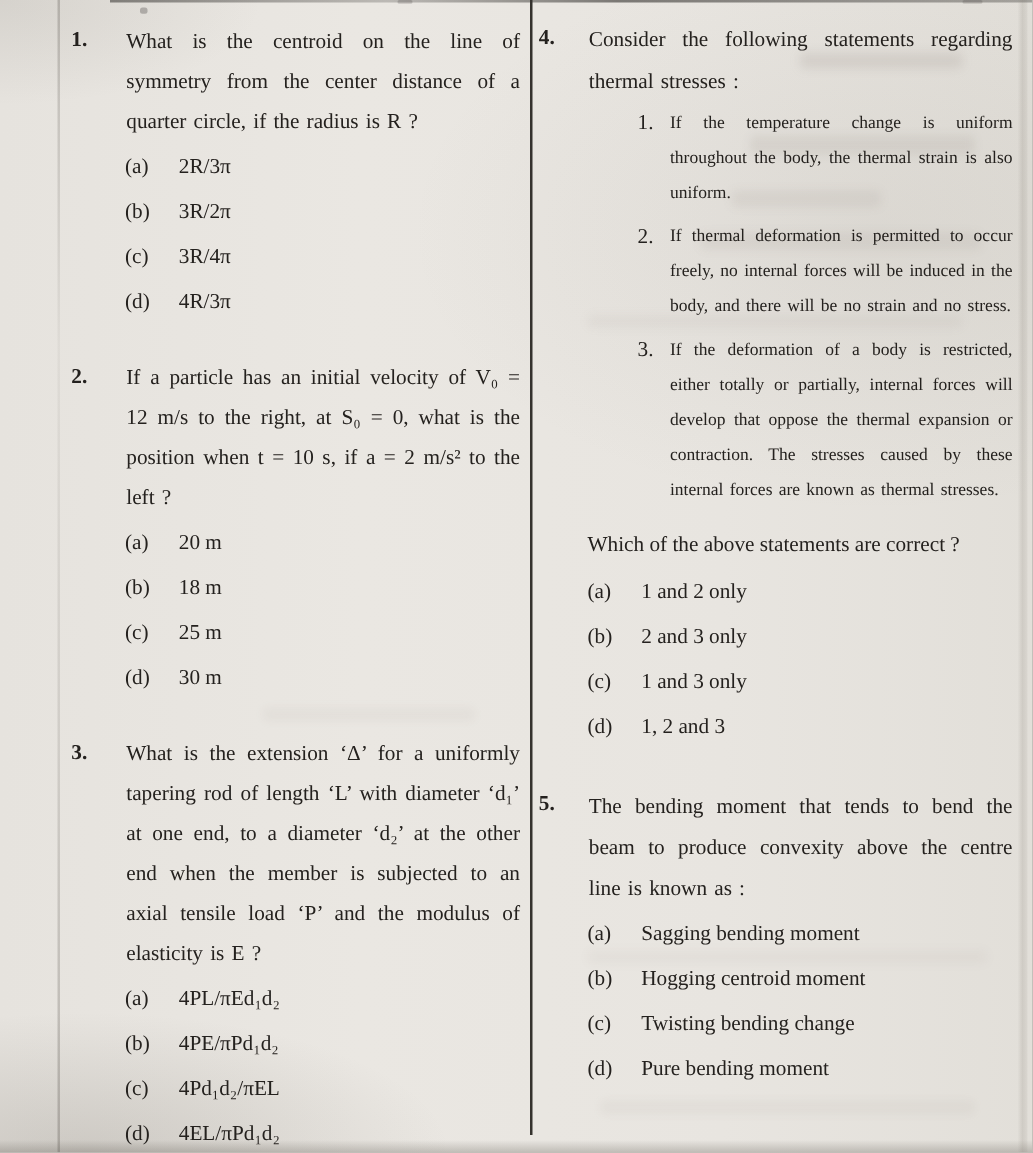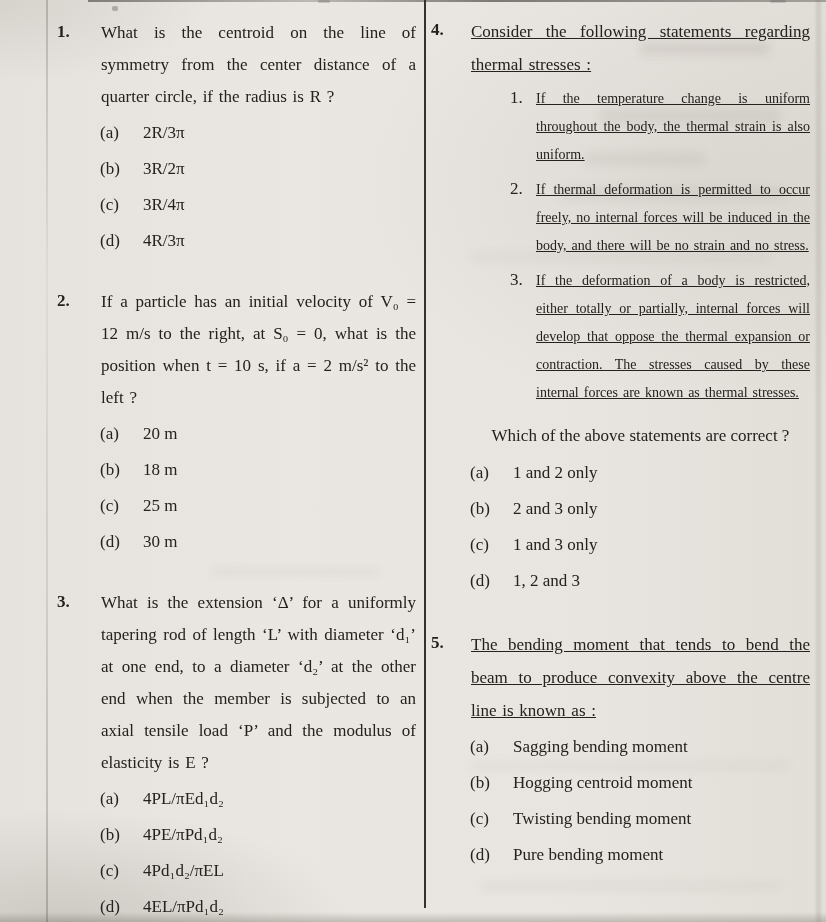--- a/index.html
+++ b/index.html
@@ -37,27 +37,27 @@
 
   .question{display:flex;align-items:flex-start;}
   .col-left .question{margin-bottom:26px;}
   .col-right .question{margin-bottom:28px;}
   .qnum{font-weight:bold;line-height:32px;}
   .col-left .qnum{width:43px;}
   .col-right .qnum{width:39px;}
   .qcontent{flex:1;min-width:0;}
 
   .qbody{margin:1px;text-align:justify;line-height:32px;word-spacing:1.5px;}
-  .col-right .qbody{line-height:33px;text-decoration:underline;}
+  .col-right .qbody{line-height:33px;}
 
   .statement{display:flex;margin:3px 0 5px 40px;}
   .snum{width:25px;line-height:28px;flex:none;}
   .statement .qbody{line-height:28px;font-size:14px;}
 
-  .qafter{margin:11px 0 2px;line-height:34px;text-align:center;word-spacing:normal;}
+  .qafter{margin:11px 0 2px;line-height:34px;text-align:left;word-spacing:normal;}
 
   .options{margin-top:2px;}
   .option{display:flex;line-height:36px;}
   .optlabel{flex:none;}
   .col-left .optlabel{width:43px;}
   .col-right .optlabel{width:43px;}
   .opttext{white-space:nowrap;}
 </style>
 </head>
 <body>
@@ -202,21 +202,21 @@
             <div class="option">
               <span class="optlabel">(a)</span>
               <span class="opttext">Sagging bending moment</span>
             </div>
             <div class="option">
               <span class="optlabel">(b)</span>
               <span class="opttext">Hogging centroid moment</span>
             </div>
             <div class="option">
               <span class="optlabel">(c)</span>
-              <span class="opttext">Twisting bending moment</span>
+              <span class="opttext">Twisting bending change</span>
             </div>
             <div class="option">
               <span class="optlabel">(d)</span>
               <span class="opttext">Pure bending moment</span>
             </div>
           </div>
         </div>
       </div>
     </div>
 </div>

